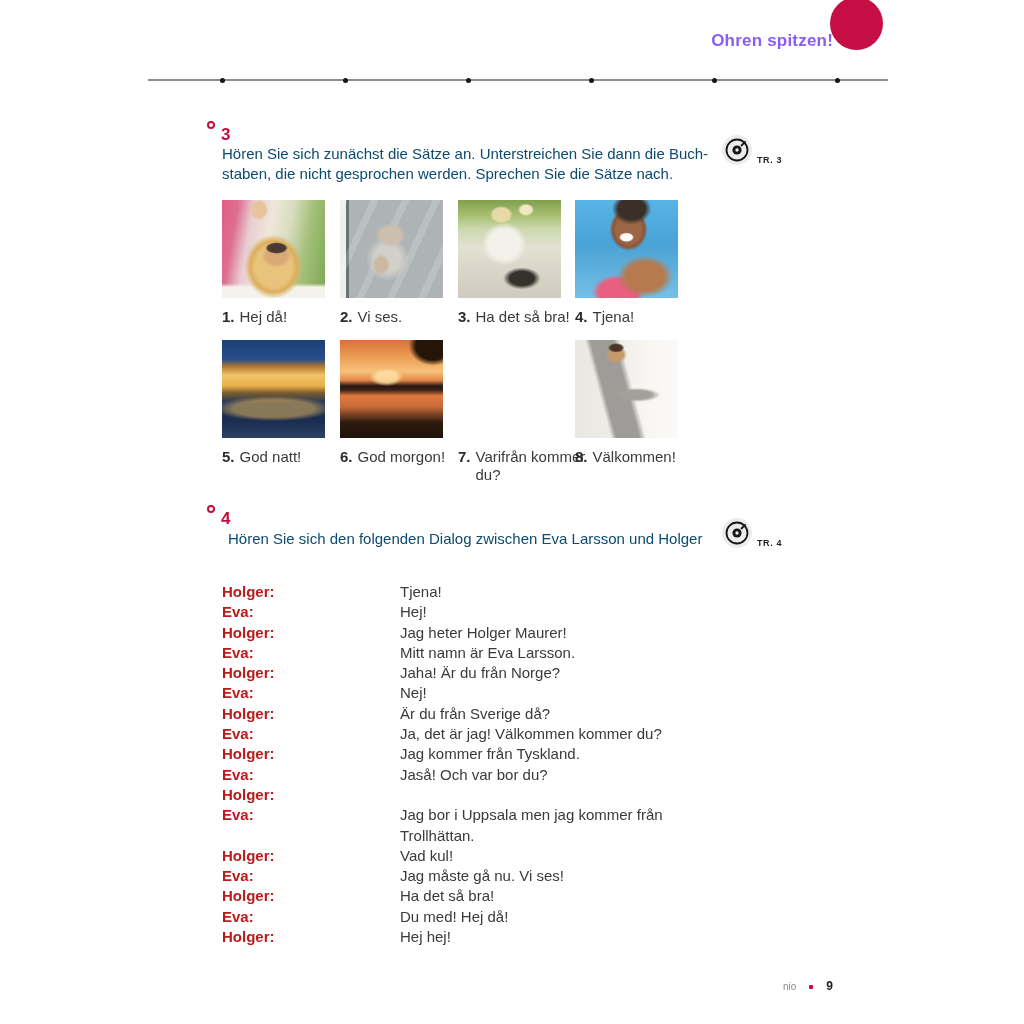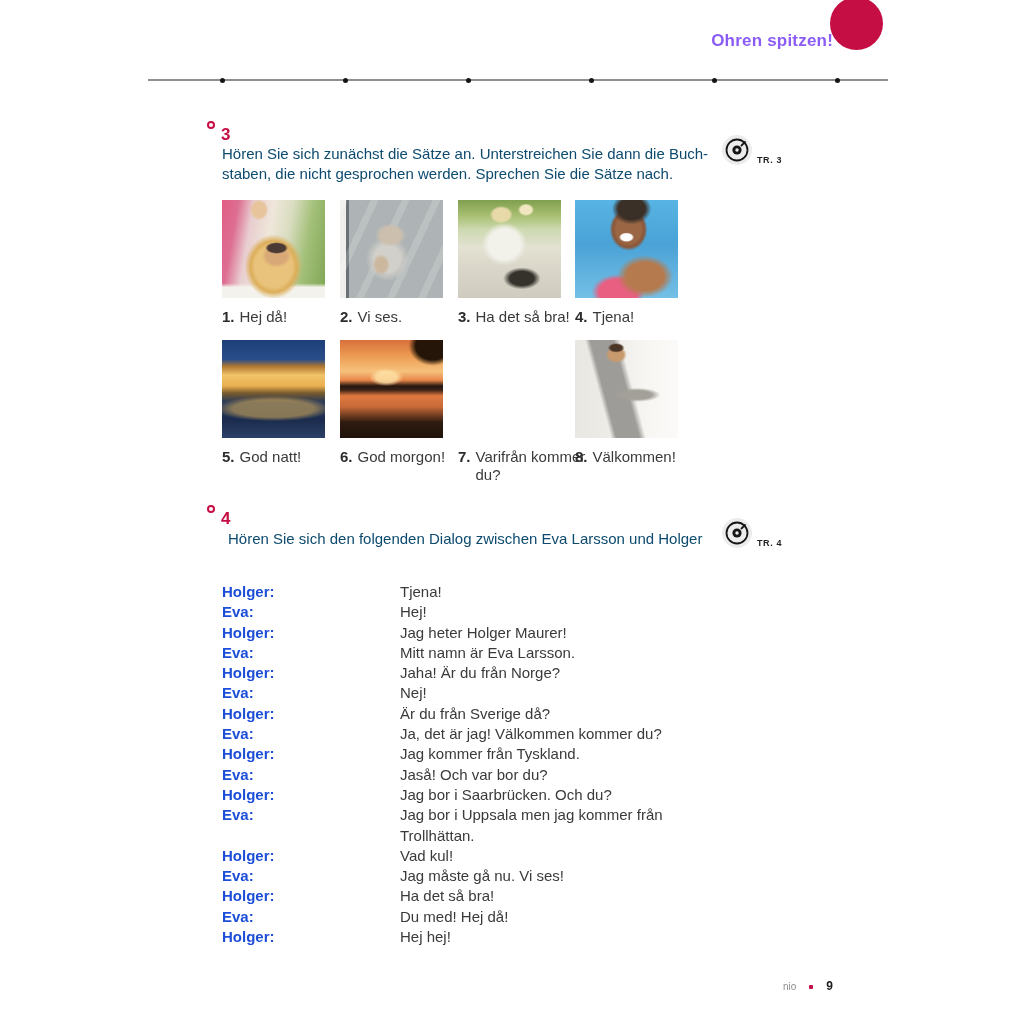--- a/index.html
+++ b/index.html
@@ -92,21 +92,21 @@
   .ph8{background:
     radial-gradient(ellipse 10% 6% at 40% 8%, #4a3526 0 55%, rgba(0,0,0,0) 82%),
     radial-gradient(ellipse 13% 11% at 40% 15%, #c79a6e 0 55%, rgba(0,0,0,0) 80%),
     radial-gradient(ellipse 32% 10% at 60% 56%, #a39f99 0 45%, rgba(0,0,0,0) 72%),
     linear-gradient(75deg, rgba(0,0,0,0) 28%, rgba(154,152,148,.95) 32% 50%, rgba(0,0,0,0) 55%),
     linear-gradient(90deg, #e9e7e2 0%, #efede8 40%, #f7f6f3 70%, #fbfaf8 100%);}
 
   
   .dialog{position:absolute;left:222px;top:582px;width:480px;}
   .drow{display:flex;font-size:15px;line-height:20.3px;}
-  .dspeaker{flex:none;width:178px;font-weight:bold;color:#1d4ed8;}
+  .dspeaker{flex:none;width:178px;font-weight:bold;color:#b91c1c;}
   .dtext{color:#3a3a3a;}
 
   
   .footer{position:absolute;top:979px;right:191px;display:flex;align-items:baseline;gap:13px;}
   .pg-word{font-size:10px;color:#8d8d8d;}
   .pg-dot{width:4px;height:4px;background:#c50e43;border-radius:1px;align-self:center;margin-top:1px;}
   .pg-num{font-size:12px;font-weight:bold;color:#1d1d1b;}
 </style>
 </head>
 <body>
@@ -251,21 +251,20 @@
     <div class="drow">
         <b class="dspeaker">Holger:</b>
         <span class="dtext">Jag kommer från Tyskland.</span>
       </div>
     <div class="drow">
         <b class="dspeaker">Eva:</b>
         <span class="dtext">Jaså! Och var bor du?</span>
       </div>
     <div class="drow">
         <b class="dspeaker">Holger:</b>
-        <span class="dtext">Jag bor i Saarbrücken. Och du?</span>
       </div>
     <div class="drow">
         <b class="dspeaker">Eva:</b>
         <span class="dtext">Jag bor i Uppsala men jag kommer från</span>
       </div>
     <div class="drow">
         <b class="dspeaker"></b>
         <span class="dtext">Trollhättan.</span>
       </div>
     <div class="drow">

